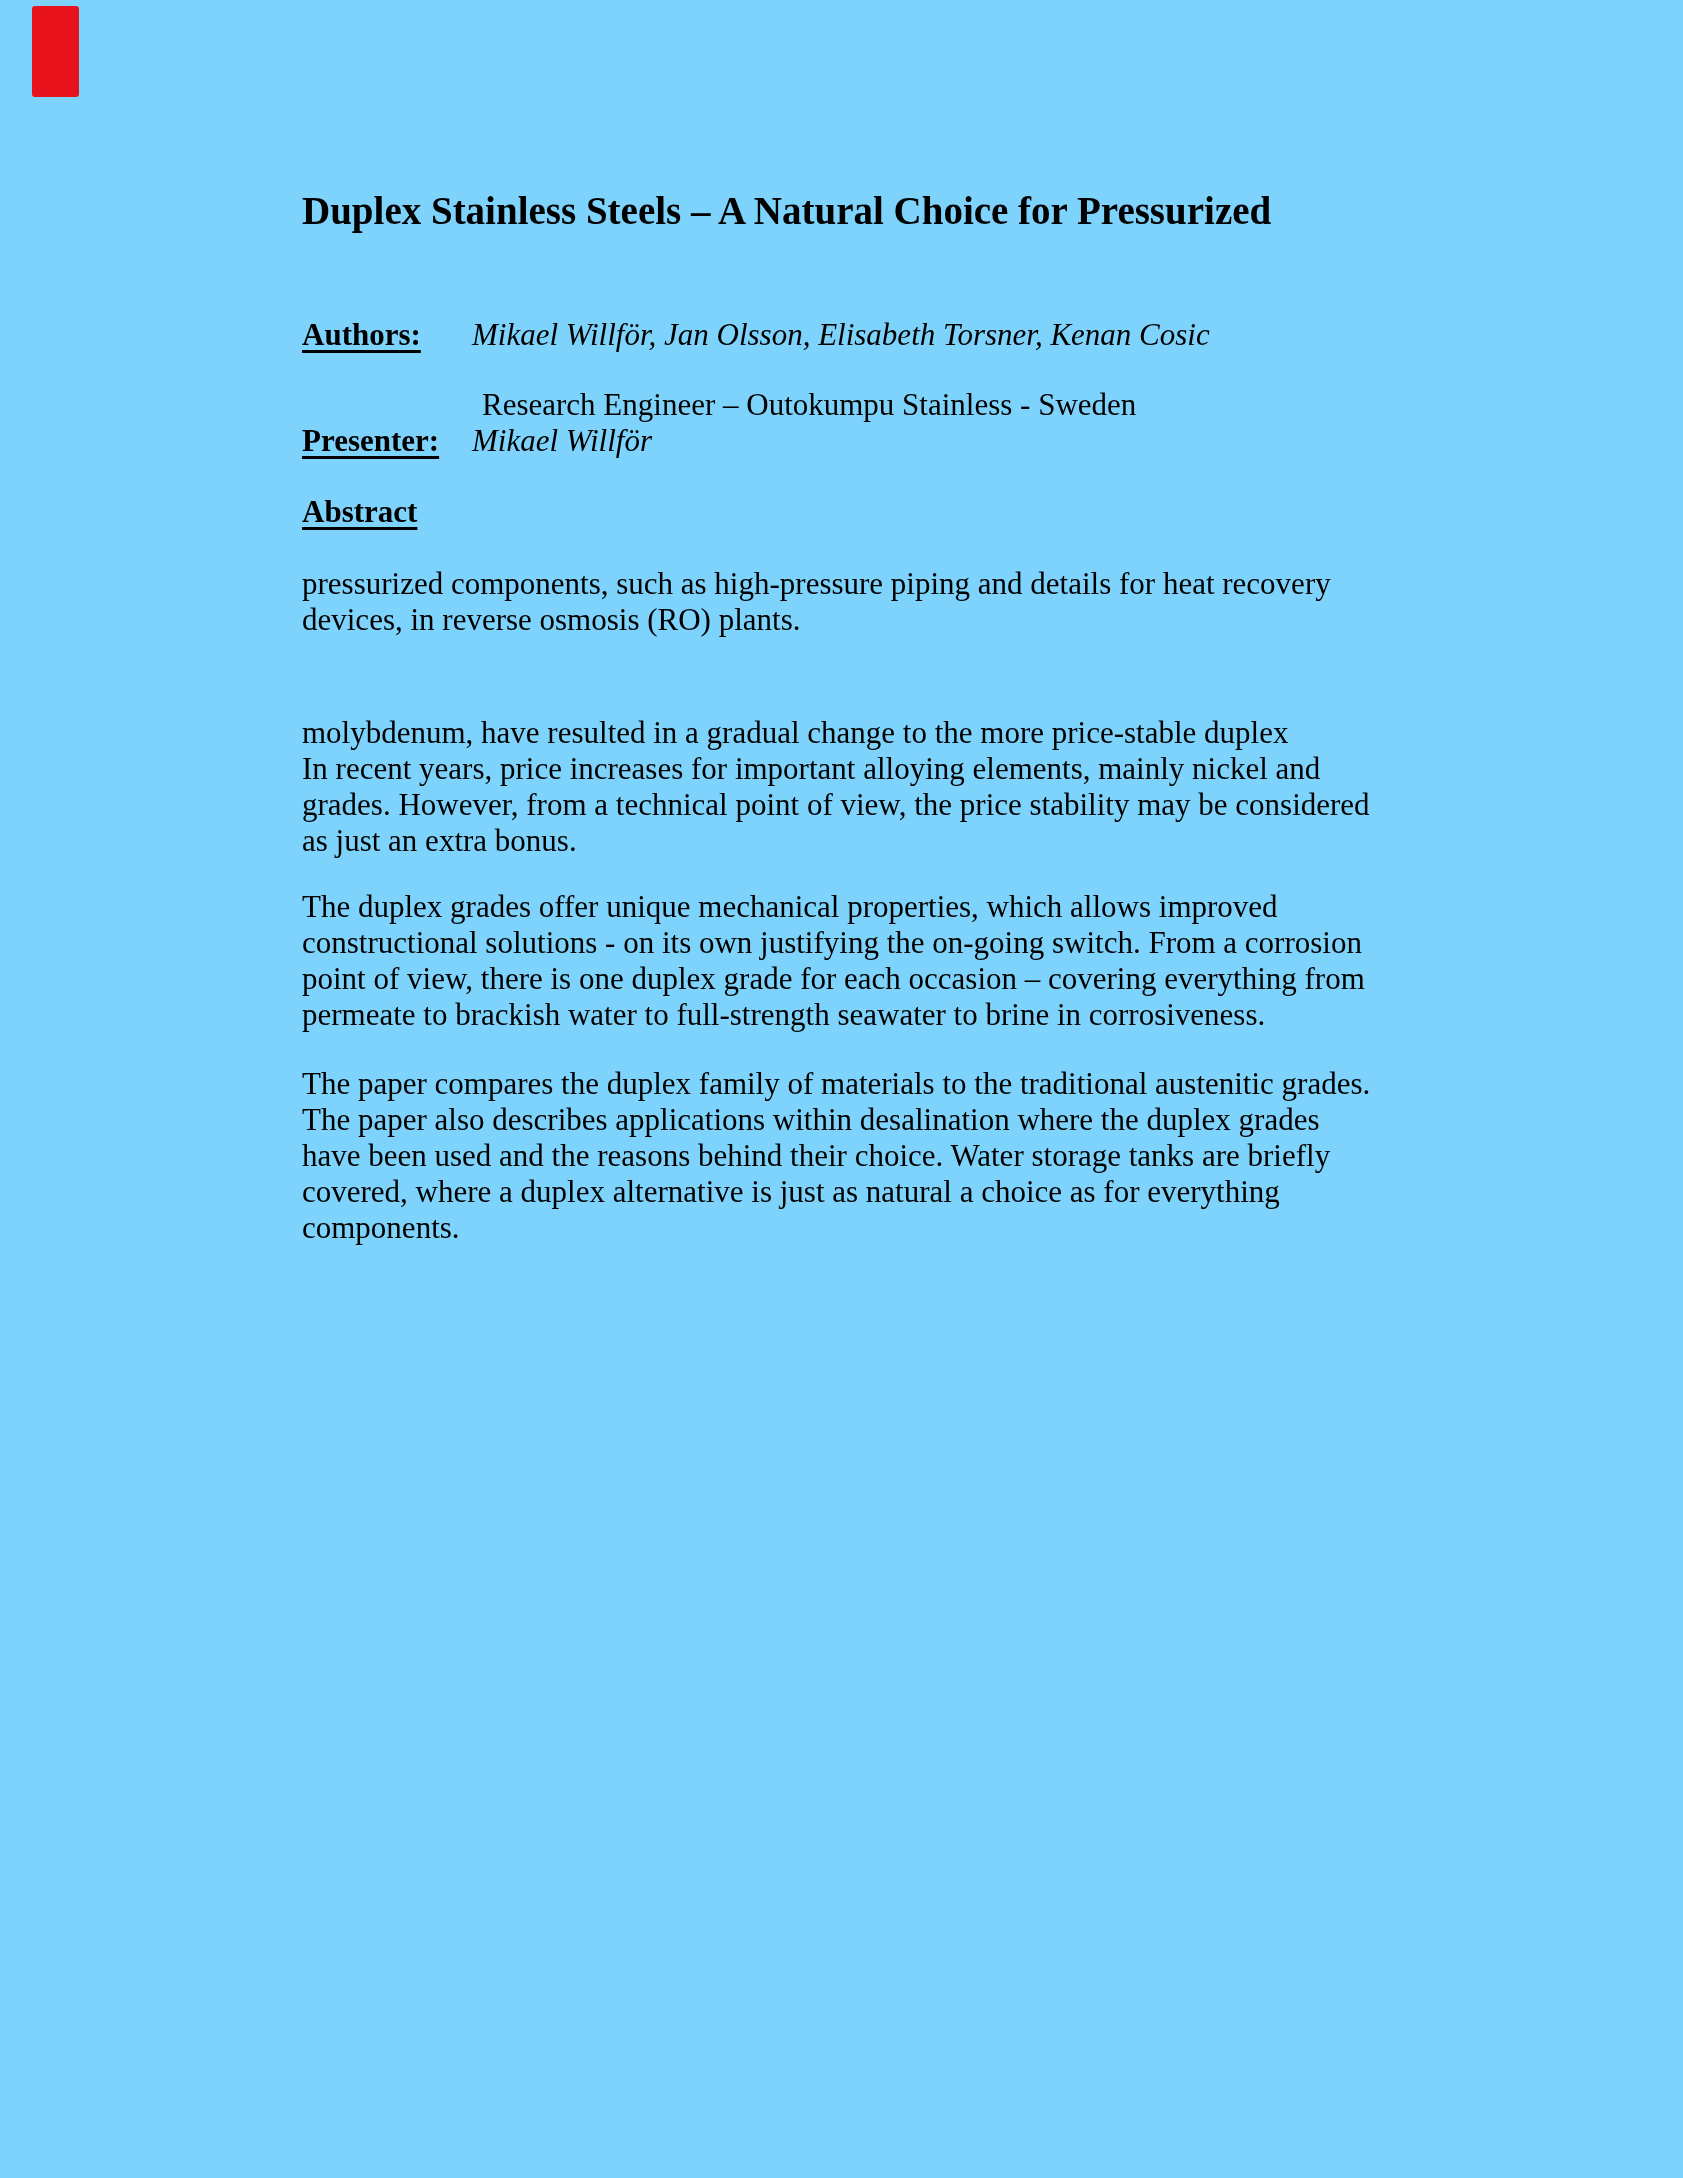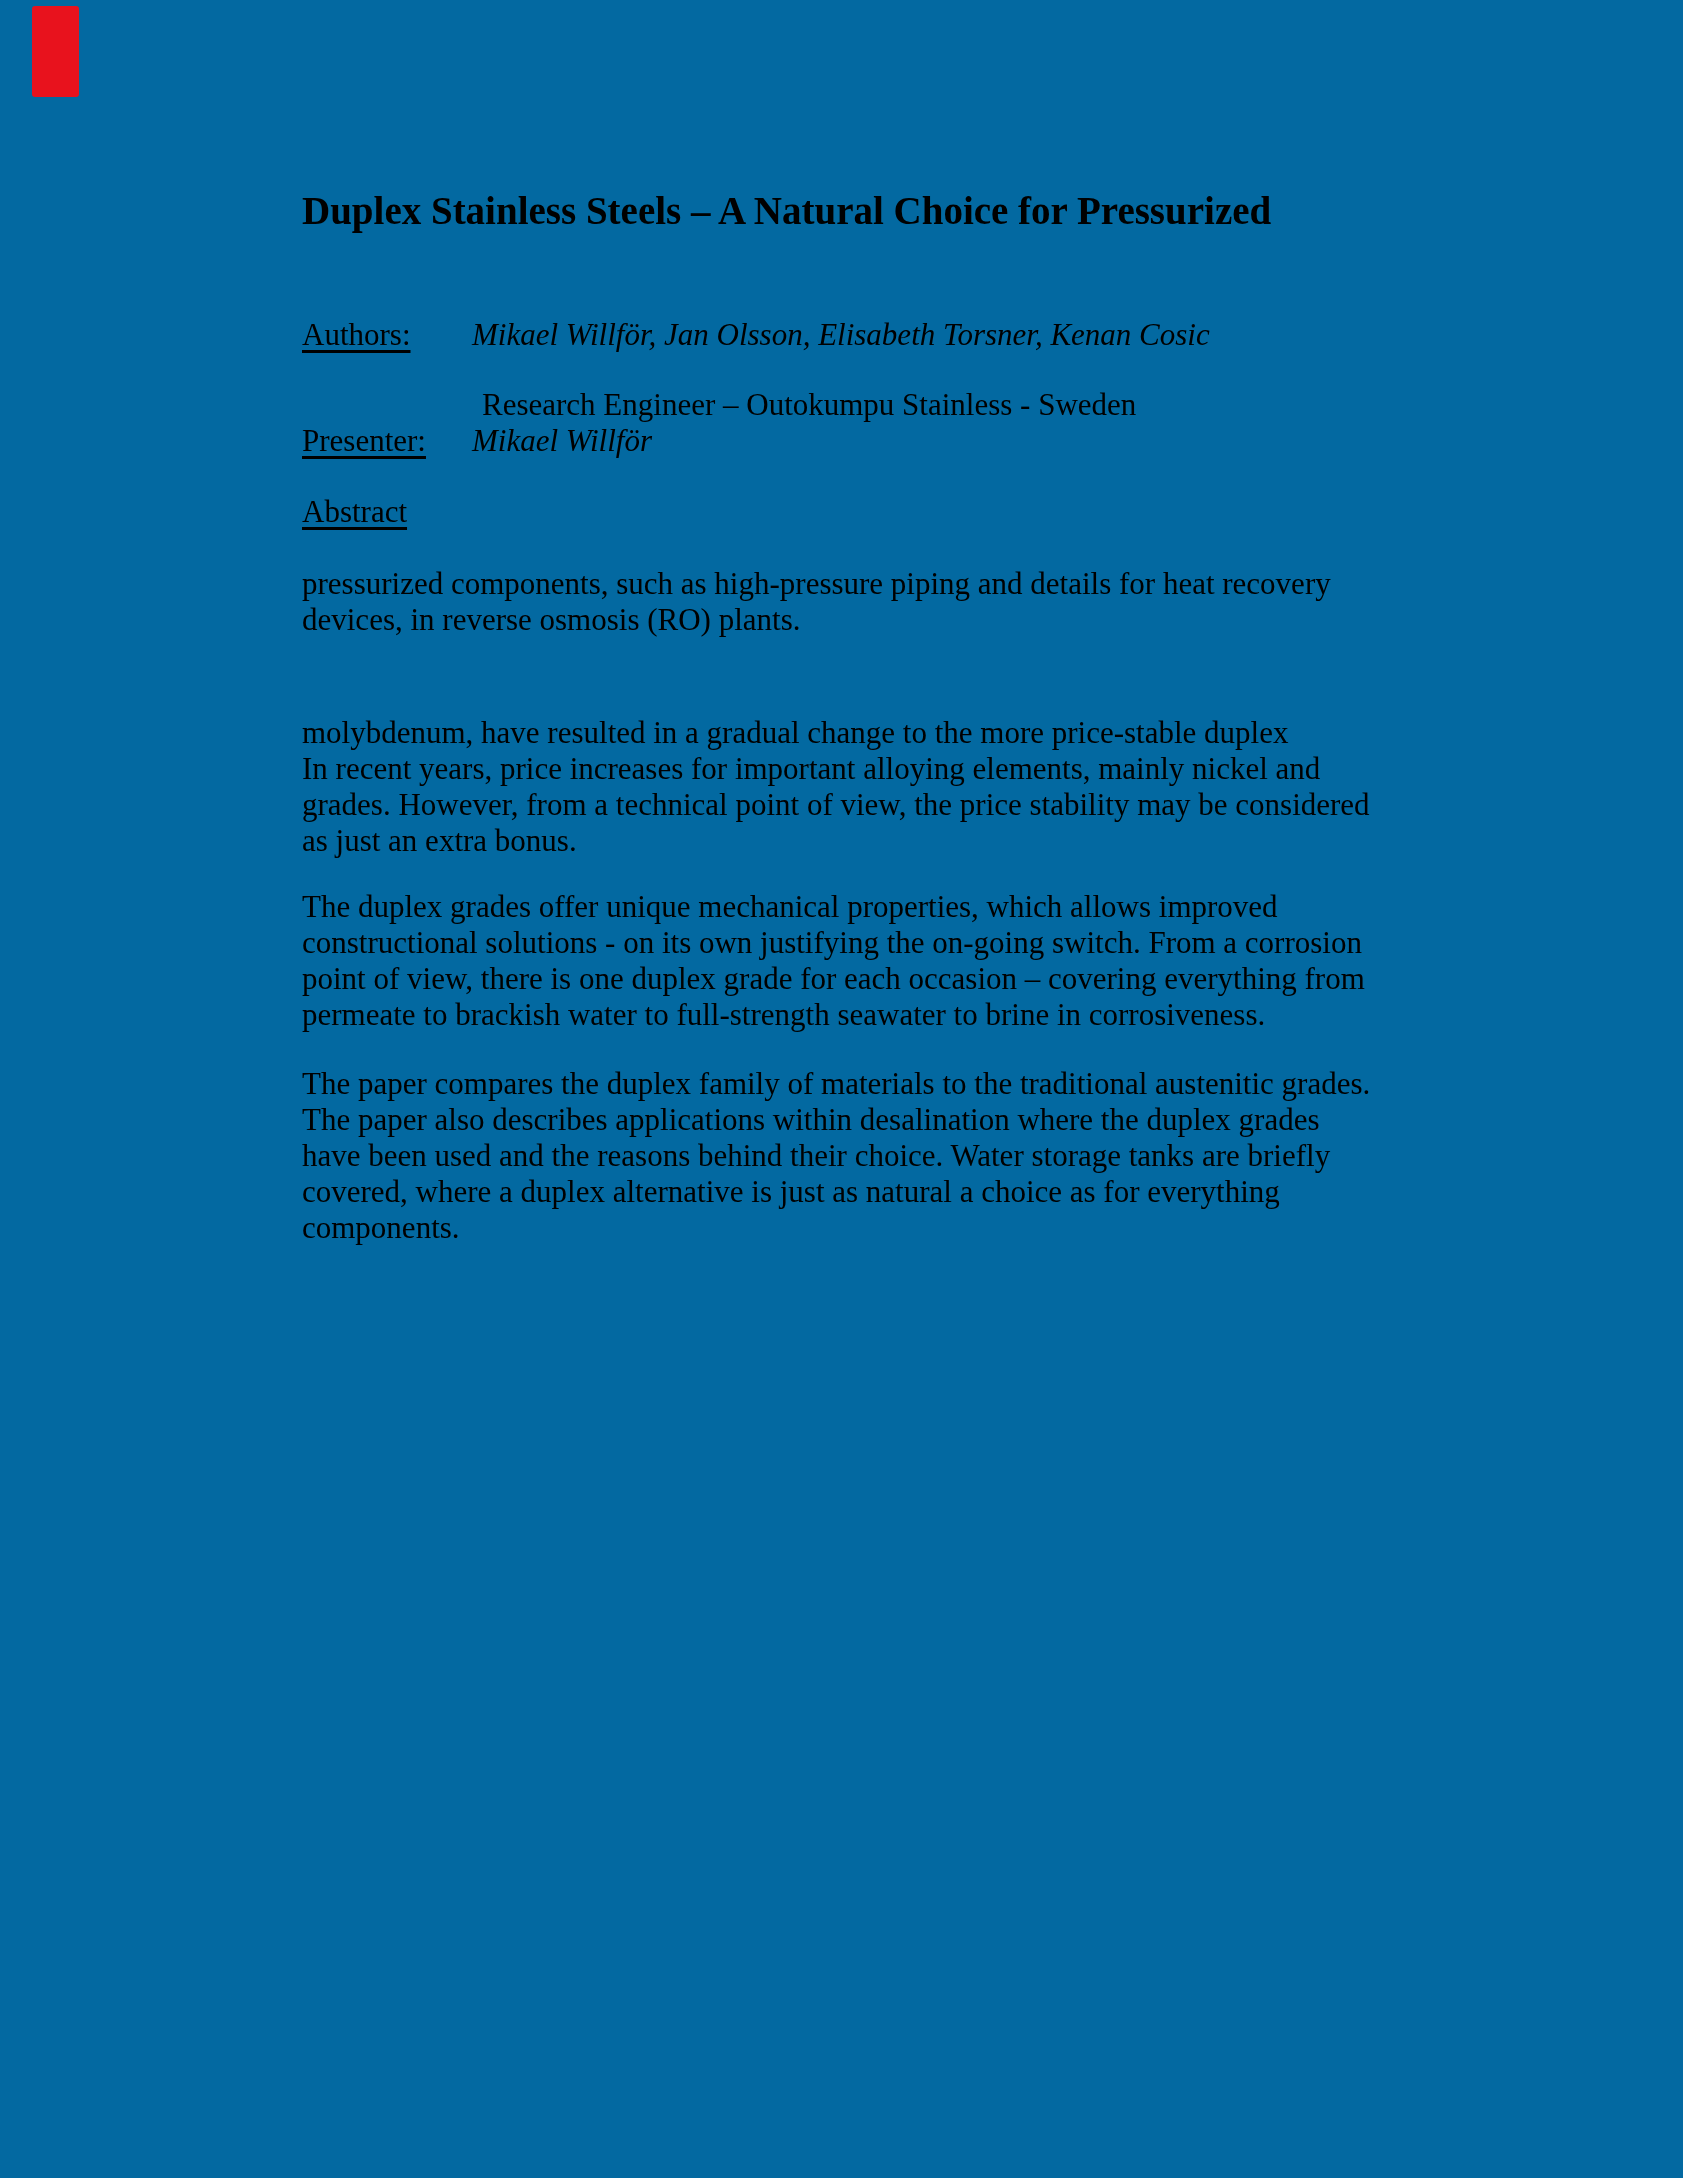--- a/index.html
+++ b/index.html
@@ -4,21 +4,21 @@
 <style>
   html, body {
     margin: 0;
     padding: 0;
     background: #ffffff;
   }
   .page {
     position: relative;
     width: 1683px;
     height: 2178px;
-    background: #0369a1;
+    background: #7dd3fc;
     font-family: "Liberation Serif", serif;
     color: #000000;
     overflow: hidden;
   }
   .red-marker {
     position: absolute;
     left: 32px;
     top: 6px;
     width: 47px;
     height: 91px;
@@ -35,21 +35,21 @@
     font-size: 39px;
     font-weight: bold;
     line-height: 47px;
     margin: 0;
   }
   .body-text {
     font-size: 31px;
     line-height: 36px;
   }
   .label {
-    font-weight: normal;
+    font-weight: bold;
     text-decoration: underline;
     text-decoration-thickness: 3px;
     text-underline-offset: 5px;
   }
   .label-col {
     display: inline-block;
     width: 170px;
   }
   .affil-col {
     display: inline-block;

